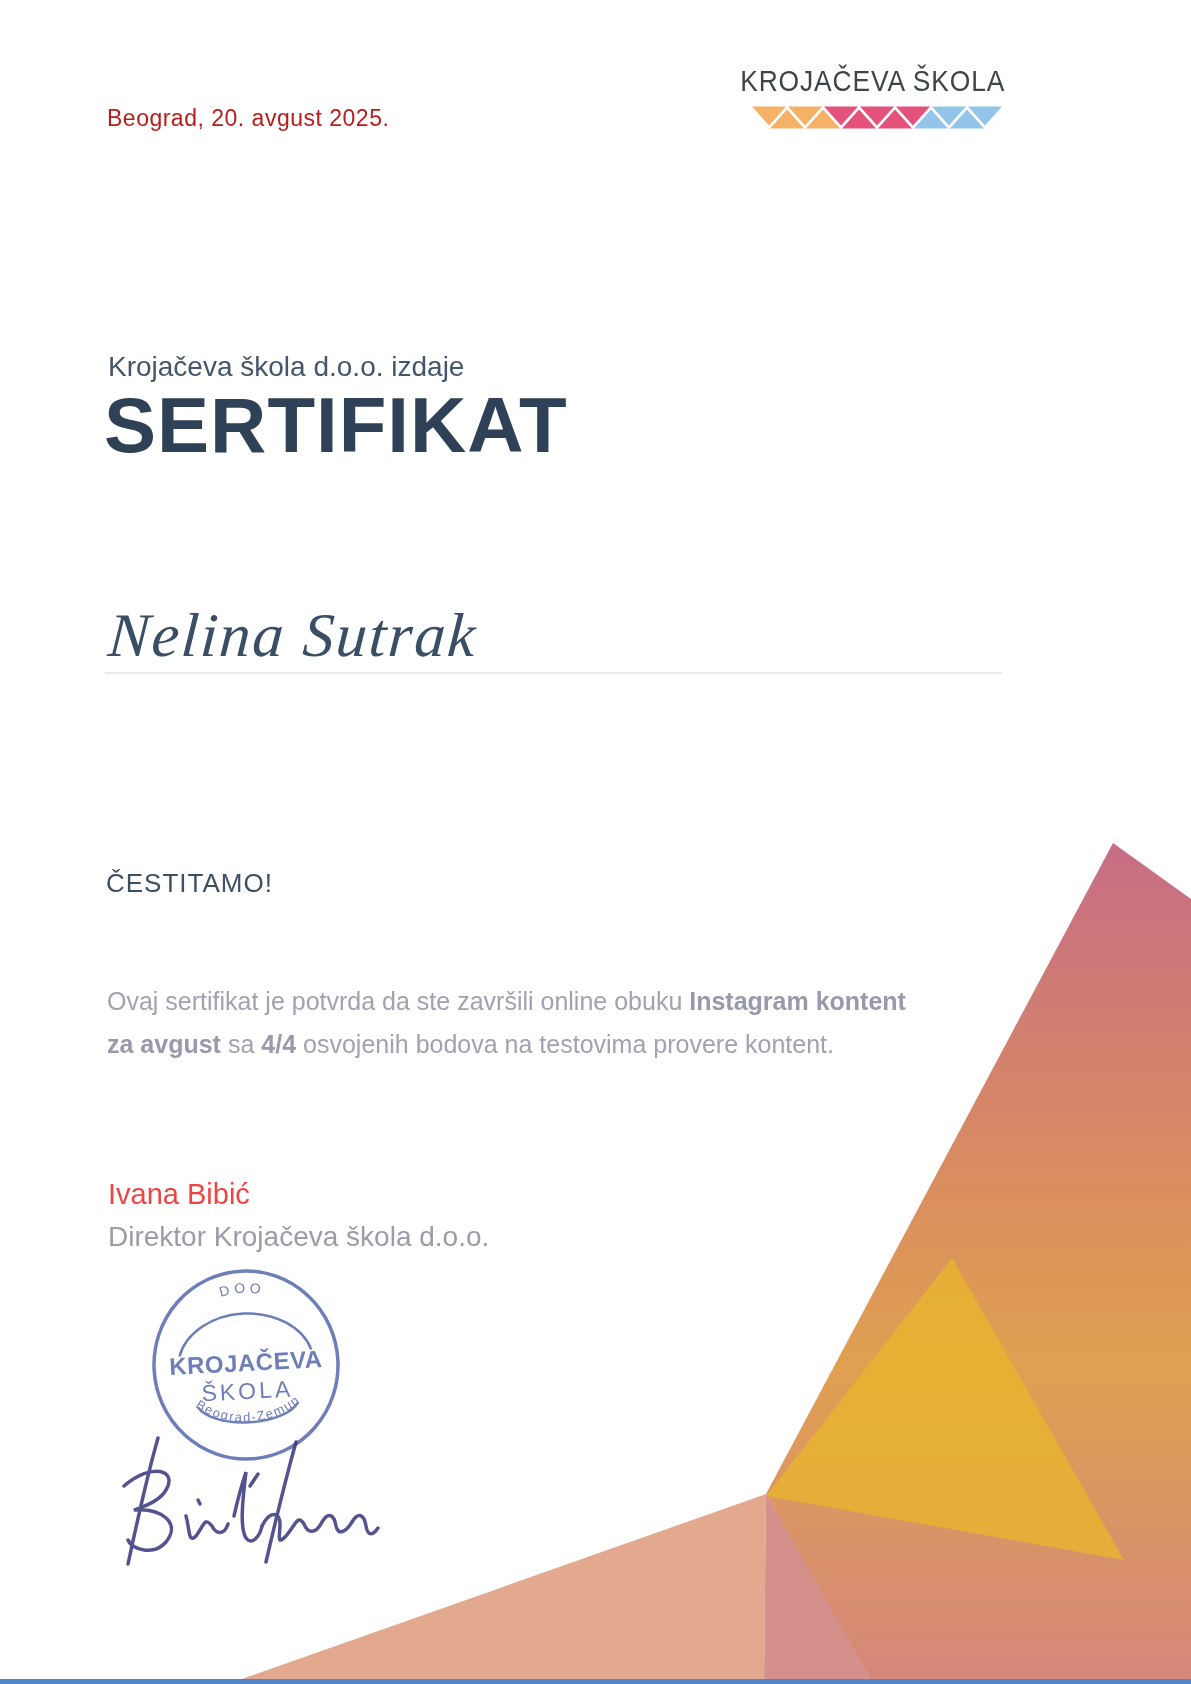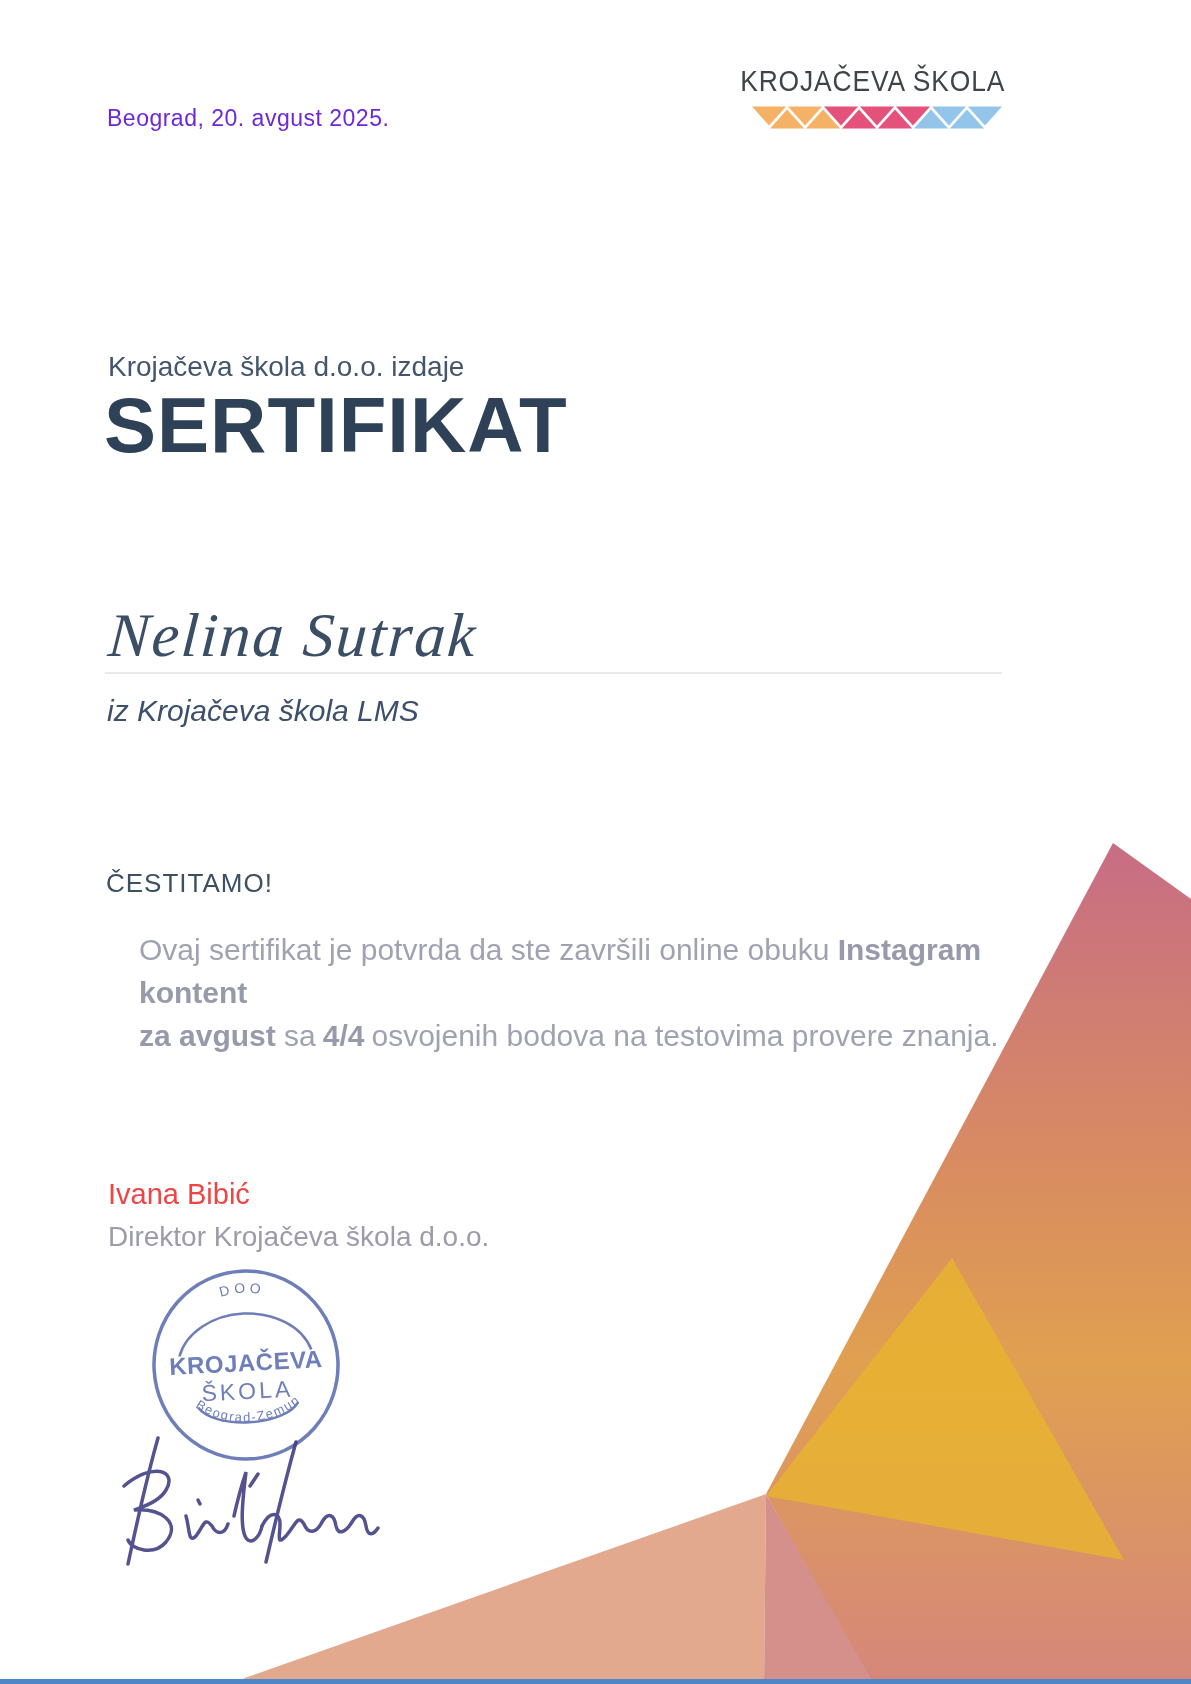--- a/index.html
+++ b/index.html
@@ -1,34 +1,34 @@
 <!DOCTYPE html>
 <html><head>
 <meta charset="utf-8">
 <style>
   html,body{margin:0;padding:0;background:#ffffff;}
   #page{position:relative;width:1191px;height:1684px;background:#ffffff;overflow:hidden;
         font-family:"Liberation Sans",sans-serif;}
   .abs{position:absolute;}
   #decor-svg{left:0;top:0;z-index:0;pointer-events:none;}
   .content{z-index:1;}
-  #date-line{left:107px;top:105px;font-size:23px;color:#6d28d9;letter-spacing:.5px;}
+  #date-line{left:107px;top:105px;font-size:23px;color:#b91c1c;letter-spacing:.5px;}
   #logo-wordmark{top:64px;right:186px;font-size:30px;color:#3e4447;letter-spacing:1px;
         transform:scaleX(.88);transform-origin:right center;white-space:nowrap;}
   #logo-tri-wrap{top:106px;right:189px;width:250px;height:23px;}
   #issuer-line{left:108px;top:351px;font-size:28px;color:#44566b;}
   #cert-title{left:104px;top:386px;font-size:78px;font-weight:bold;color:#2e4156;
         letter-spacing:1px;line-height:1;}
   #recipient-name{left:106px;top:600px;font-family:"Liberation Serif",serif;font-style:italic;
         font-size:62px;color:#3a4e66;letter-spacing:2px;transform:skewX(-4deg);
         transform-origin:left bottom;white-space:nowrap;}
   #name-underline{left:105px;top:672px;width:897px;height:2px;background:#eaeaea;}
   #recipient-origin{left:107px;top:694px;font-size:30px;font-style:italic;color:#3c506b;}
   #congrats-heading{left:106px;top:868px;font-size:26px;color:#3d4f63;letter-spacing:1px;}
-  #body-par{left:107px;top:928px;width:940px;font-size:30px;line-height:43px;color:#a1a2b1;margin-left:32px;}
+  #body-par{left:107px;top:980px;width:940px;font-size:25px;line-height:43px;color:#a1a2b1;}
   #body-par b{font-weight:bold;color:#9899aa;}
   #body-par .score{margin:0 7px;}
   #signer-name{left:108px;top:1178px;font-size:29px;color:#ef4444;}
   #signer-title{left:108px;top:1221px;font-size:28px;color:#9b9ba9;text-align:right;}
   #stamp-svg{left:148px;top:1265px;opacity:.8;}
   #sig-svg{left:100px;top:1428px;opacity:.88;}
   #bottom-accent-bar{left:0;bottom:0;width:100%;height:5px;z-index:2;}
 </style>
 </head>
 <body>
@@ -70,27 +70,26 @@
         <polygon points="209,23 245,23 227,3" fill="#93c5ea"></polygon>
         <polygon points="228,0 264,0 246,20" fill="#93c5ea"></polygon>
       </svg>
   </div>
 
   <div id="issuer-line" class="abs content">Krojačeva škola d.o.o. izdaje</div>
   <div id="cert-title" class="abs content">SERTIFIKAT</div>
 
   <div id="recipient-name" class="abs content">Nelina Sutrak</div>
   <div id="name-underline" class="abs content"></div>
-  <div id="recipient-origin" class="abs content">iz Krojačeva škola LMS</div>
 
   <div id="congrats-heading" class="abs content">ČESTITAMO!</div>
 
   <div id="body-par" class="abs content">
     <span>Ovaj sertifikat je potvrda da ste završili online obuku </span><b>Instagram kontent</b><br>
-    <b>za avgust</b><span> sa</span><b class="score">4/4</b><span>osvojenih bodova na testovima provere znanja.</span>
+    <b>za avgust</b><span> sa</span><b class="score">4/4</b><span>osvojenih bodova na testovima provere kontent.</span>
   </div>
 
   <div id="signer-name" class="abs content">Ivana Bibić</div>
   <div id="signer-title" class="abs content">Direktor Krojačeva škola d.o.o.</div>
 
   <svg id="stamp-svg" class="abs content" width="196" height="200" viewBox="0 0 196 200">
     <defs>
       <path id="stampTopArc" d="M 52,46 A 50,30 0 0 1 144,46" fill="none"></path>
       <path id="stampBottomArc" d="M 26,112 A 74,58 0 0 0 170,112" fill="none"></path>
     </defs>

